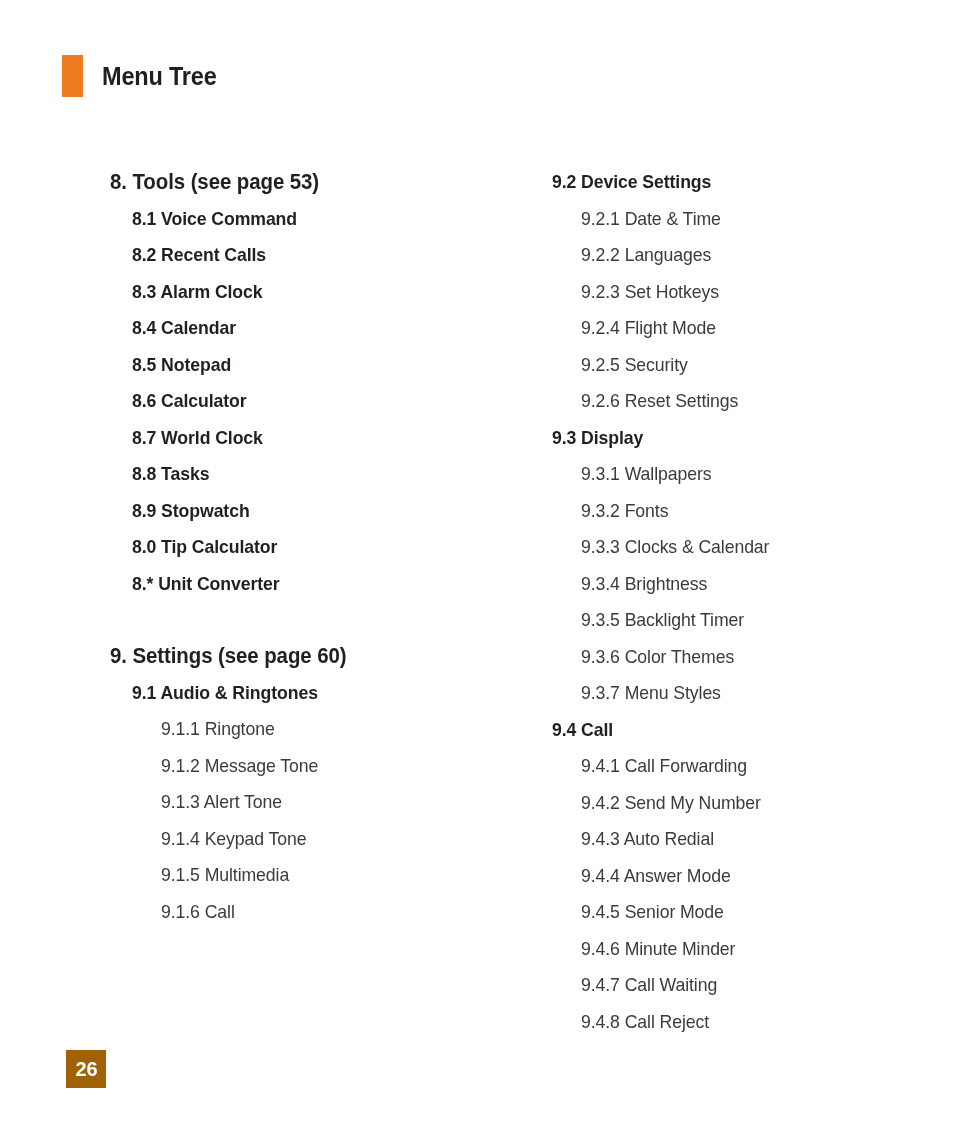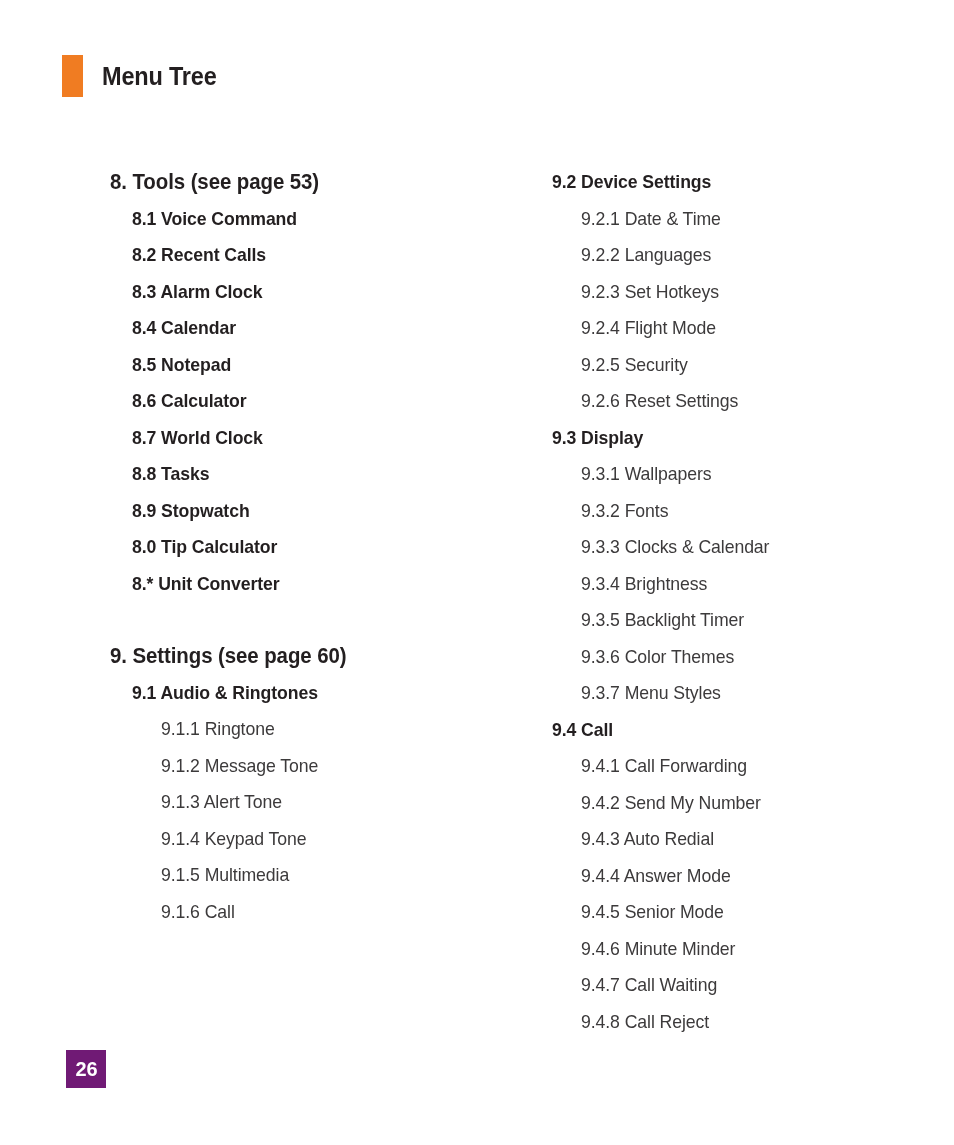--- a/index.html
+++ b/index.html
@@ -90,21 +90,21 @@
     margin-top: 36px;
   }
 
   
   .page-badge {
     position: absolute;
     left: 66px;
     top: 1050px;
     width: 40px;
     height: 38px;
-    background: #701a75;
+    background: #a16207;
     display: flex;
     align-items: center;
     justify-content: center;
   }
   .page-badge-number {
     color: #ffffff;
     font-size: 21px;
     font-weight: bold;
     letter-spacing: -0.3px;
     transform: scaleX(0.95);

